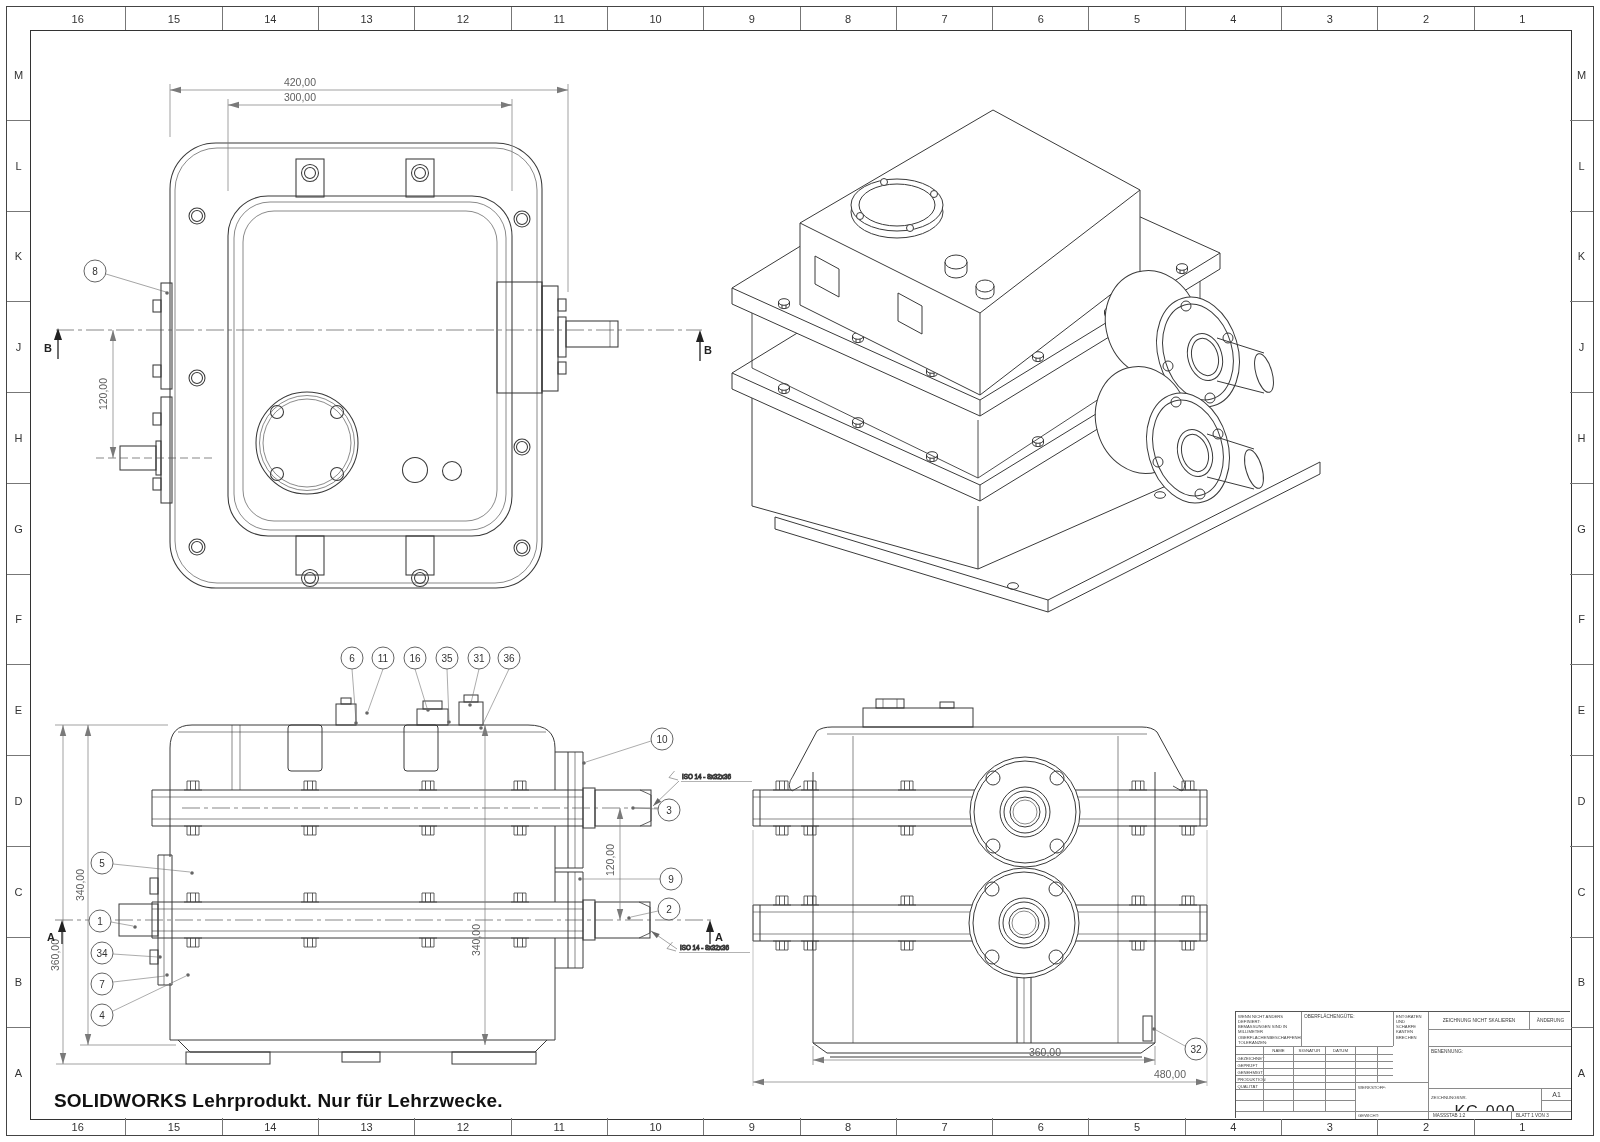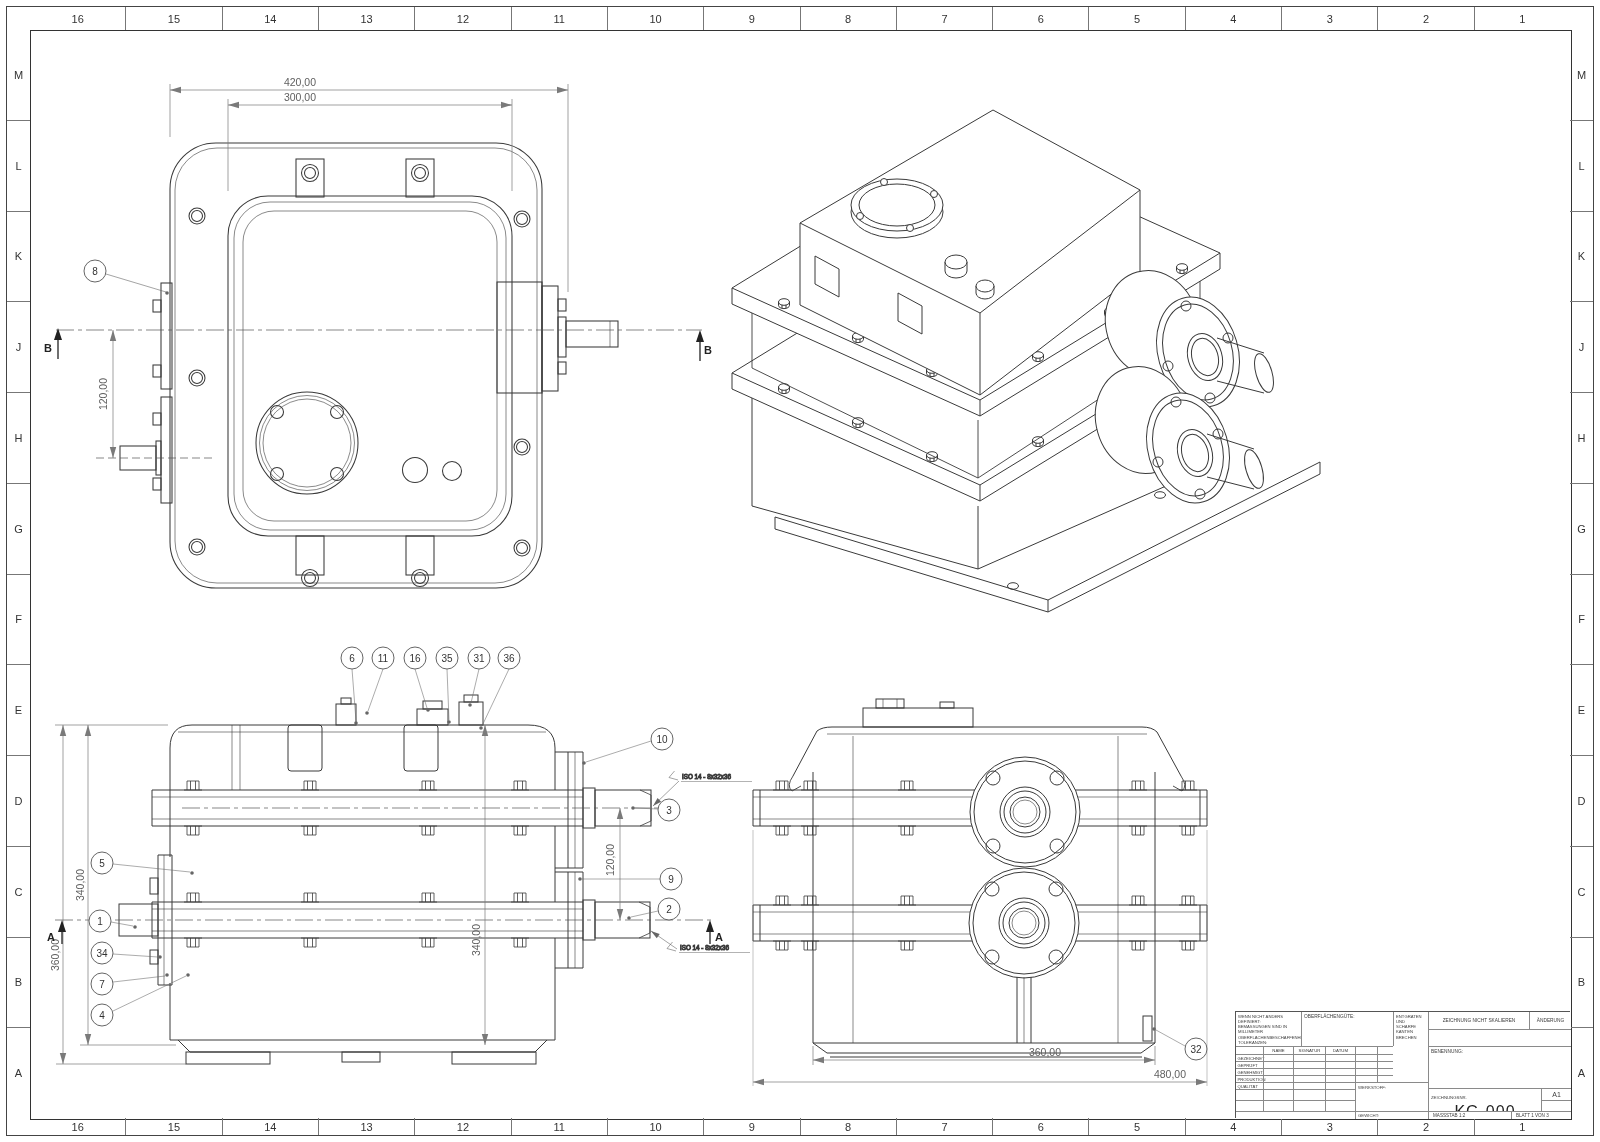--- a/index.html
+++ b/index.html
@@ -738,13 +738,14 @@
       <span>GEWICHT:</span>
     </div>
     <div class="tbc" style="left:192px;top:99px;width:83px;height:8px;font-size:4.6px;padding-left:4px;line-height:8px;">
       <span>MASSSTAB 1:2</span>
     </div>
     <div class="tbc" style="left:275px;top:99px;width:60px;height:8px;font-size:4.6px;padding-left:4px;line-height:8px;">
       <span>BLATT 1 VON 3</span>
     </div>
   </div>
 
+  <div class="footer-note">SOLIDWORKS Lehrprodukt. Nur für Lehrzwecke.</div>
 </div>
 
 </body></html>

